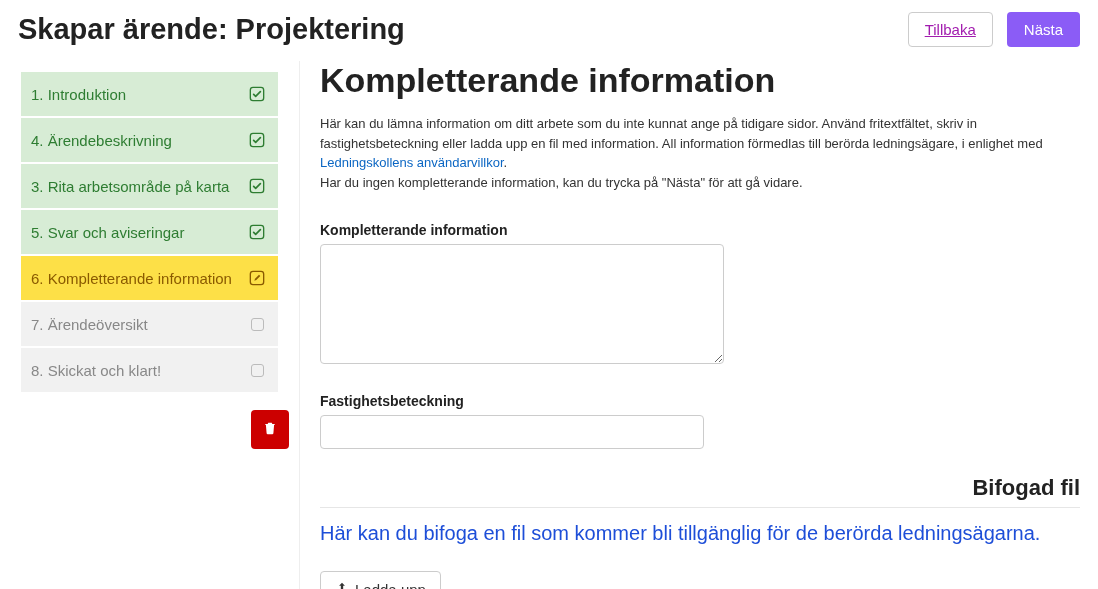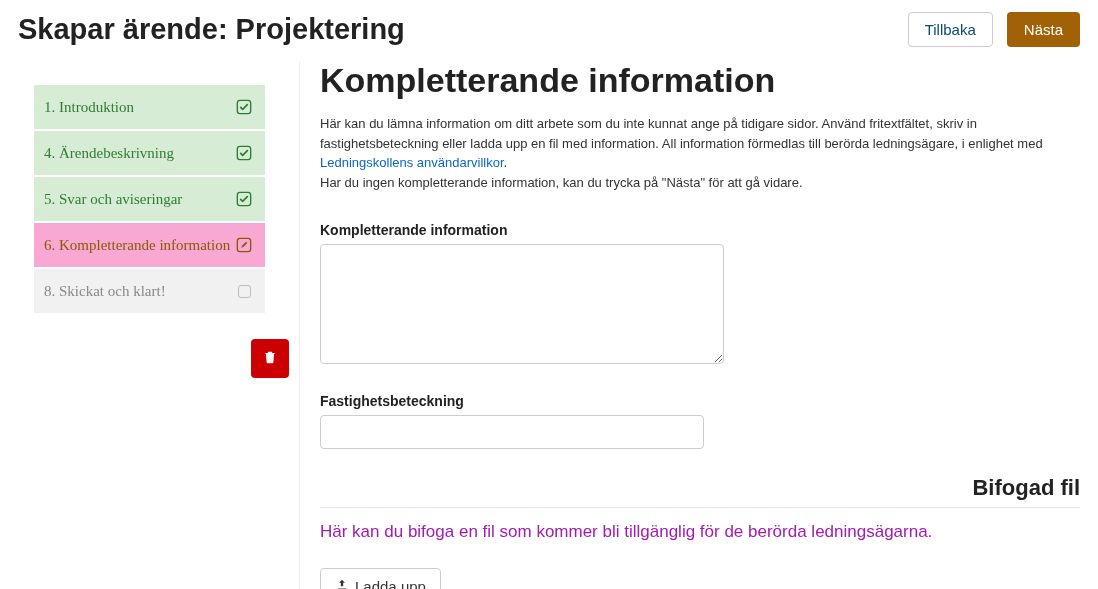--- a/index.html
+++ b/index.html
@@ -2,46 +2,46 @@
 <html><head>
   <meta charset="utf-8">
   <style>
     * { box-sizing: border-box; margin: 0; padding: 0; }
     body { font-family: -apple-system, BlinkMacSystemFont, "Segoe UI", Helvetica, Arial, sans-serif; background: #fff; color: #333; font-size: 15px; }
     .container { width: 1098px; }
     .header { display: flex; justify-content: space-between; align-items: center; padding: 12px 18px 14px; }
     .page-title { font-size: 29px; font-weight: 600; color: #222; }
     .header-buttons { display: flex; gap: 14px; }
     .btn { display: inline-flex; align-items: center; justify-content: center; padding: 8px 16px; border-radius: 4px; font-size: 15px; cursor: pointer; border: 1px solid transparent; }
-    .btn-default { background: #fff; border: 1px solid #ccc; color: #0c4a6e; }
-    .btn-primary { background: #a16207; color: #fff; }
+    .btn-default { background: #fff; border: 1px solid #ccc; color: #a21caf; text-decoration: underline; }
+    .btn-primary { background: #8b5cf6; color: #fff; }
     .layout { display: flex; padding: 0 10px 20px; }
     .sidebar { width: 290px; flex-shrink: 0; padding-right: 10px; border-right: 1px solid #eee; }
-    .step-list { list-style: none; margin: 16px; padding: 8px; font-family: Liberation Serif, serif; }
+    .step-list { list-style: none; margin: 3px; padding: 8px; }
     .step-item { display: flex; justify-content: space-between; align-items: center; padding: 13px 12px 13px 10px; margin-bottom: 2px; font-size: 15px; cursor: pointer; position: relative; }
     .step-done { background: #d7ecd5; color: #2e7d32; }
     .step-done .check-icon svg { stroke: #2e7d32; fill: #2e7d32; }
-    .step-current { background: #f9a8d4; color: #8a5a00; }
+    .step-current { background: #fde047; color: #8a5a00; }
     .step-current .pencil-icon svg { stroke: #8a5a00; fill: #8a5a00; }
     .step-upcoming { background: #f1f1f1; color: #888; }
     .step-upcoming .square-icon { width: 13px; height: 13px; border: 1.5px solid #bbb; border-radius: 3px; display: inline-block; }
     .icon-wrap { width: 18px; height: 18px; display: flex; align-items: center; justify-content: center; }
     .delete-row { display: flex; justify-content: flex-end; margin-top: 8px; }
     .btn-danger { background: #cc0000; color: #fff; padding: 10px 12px; border-radius: 4px; cursor: pointer; display: inline-flex; align-items: center; justify-content: center; border: none; }
     .main { flex: 1; padding-left: 20px; padding-right: 8px; }
     .main h1 { font-size: 34px; font-weight: 600; margin-bottom: 14px; color: #222; }
     .intro { font-size: 13px; line-height: 1.5; color: #333; margin-bottom: 30px; }
     .intro a { color: #0b66c3; text-decoration: none; }
     .form-group { margin-bottom: 26px; }
     .form-label { font-weight: 700; font-size: 14px; display: block; margin-bottom: 6px; color: #222; }
     .textarea { width: 404px; height: 120px; border: 1px solid #ccc; border-radius: 4px; padding: 6px 8px; font: inherit; resize: both; }
     .textinput { width: 384px; height: 34px; border: 1px solid #ccc; border-radius: 4px; padding: 4px 8px; font: inherit; }
     .bifog-title { font-size: 22px; font-weight: 600; margin-bottom: 6px; color: #222; text-align: right; }
     .hr { border: 0; border-top: 1px solid #e6e6e6; margin-bottom: 14px; }
-    .bifog-desc { font-size: 17px; margin-bottom: 26px; color: #a21caf; }
+    .bifog-desc { font-size: 20px; margin-bottom: 26px; color: #1d4ed8; }
     .upload-btn { display: inline-flex; align-items: center; gap: 6px; padding: 9px 14px; border: 1px solid #ccc; border-radius: 4px; background: #fff; cursor: pointer; font-size: 15px; color: #333; }
   </style>
 </head>
 <body>
 
 <div class="container">
 
   <div class="header">
     <div class="page-title">Skapar ärende: Projektering</div>
     <div class="header-buttons">
@@ -65,36 +65,51 @@
         <li class="step-item step-done">
           <span>4. Ärendebeskrivning</span>
           <span class="icon-wrap check-icon">
             <svg width="16" height="16" viewBox="0 0 24 24">
                 <rect x="2" y="2" width="20" height="20" rx="4" fill="none" stroke-width="2"></rect>
                 <path d="M7 12.5l3 3 7-7" fill="none" stroke-width="2.5" stroke-linecap="round" stroke-linejoin="round"></path>
               </svg>
           </span>
         </li>
         <li class="step-item step-done">
+          <span>3. Rita arbetsområde på karta</span>
+          <span class="icon-wrap check-icon">
+            <svg width="16" height="16" viewBox="0 0 24 24">
+                <rect x="2" y="2" width="20" height="20" rx="4" fill="none" stroke-width="2"></rect>
+                <path d="M7 12.5l3 3 7-7" fill="none" stroke-width="2.5" stroke-linecap="round" stroke-linejoin="round"></path>
+              </svg>
+          </span>
+        </li>
+        <li class="step-item step-done">
           <span>5. Svar och aviseringar</span>
           <span class="icon-wrap check-icon">
             <svg width="16" height="16" viewBox="0 0 24 24">
                 <rect x="2" y="2" width="20" height="20" rx="4" fill="none" stroke-width="2"></rect>
                 <path d="M7 12.5l3 3 7-7" fill="none" stroke-width="2.5" stroke-linecap="round" stroke-linejoin="round"></path>
               </svg>
           </span>
         </li>
         <li class="step-item step-current">
           <span>6. Kompletterande information</span>
           <span class="icon-wrap pencil-icon">
             <svg width="16" height="16" viewBox="0 0 24 24">
                 <rect x="2" y="2" width="20" height="20" rx="4" fill="none" stroke-width="2"></rect>
                 <path d="M8 16l1-3 6-6 2 2-6 6z" stroke-width="0"></path>
               </svg>
           </span>
+        </li>
+        <li class="step-item step-upcoming">
+          <span>7. Ärendeöversikt</span>
+          <span class="icon-wrap">
+              <span class="square-icon"></span>
+            </span>
         </li>
         <li class="step-item step-upcoming">
           <span>8. Skickat och klart!</span>
           <span class="icon-wrap">
               <span class="square-icon"></span>
             </span>
         </li>
       </ul>
       <div class="delete-row">
         <button class="btn-danger">

